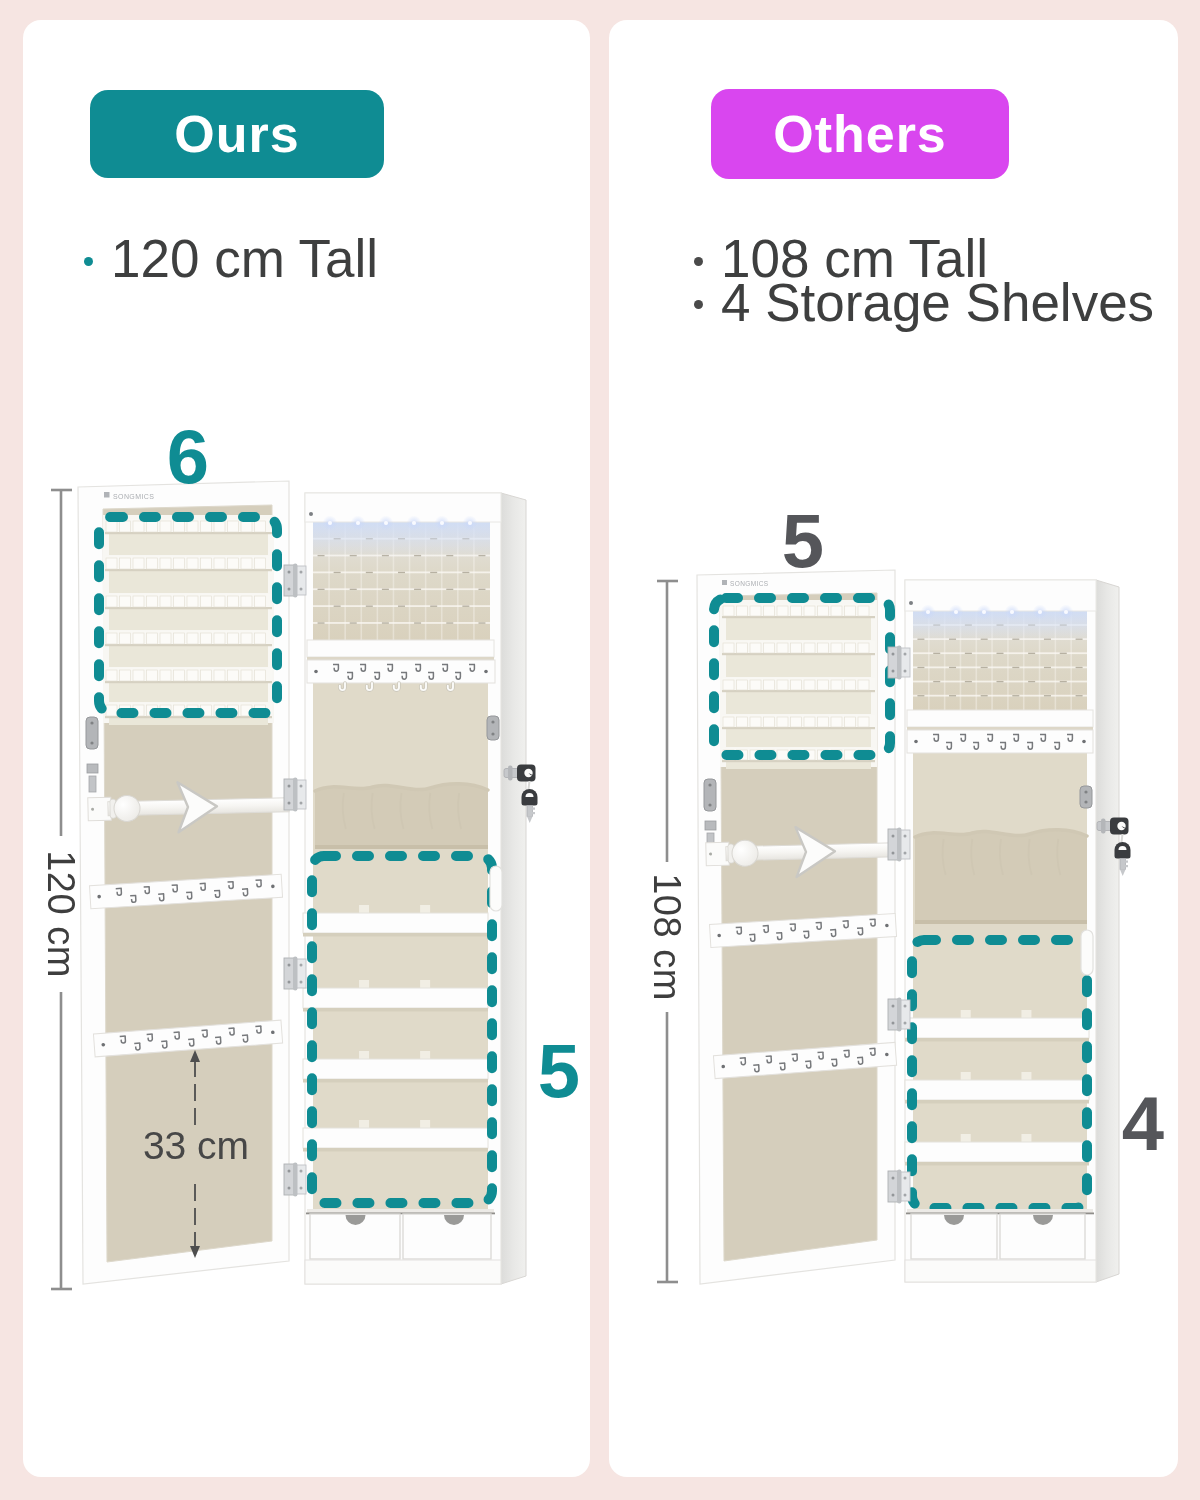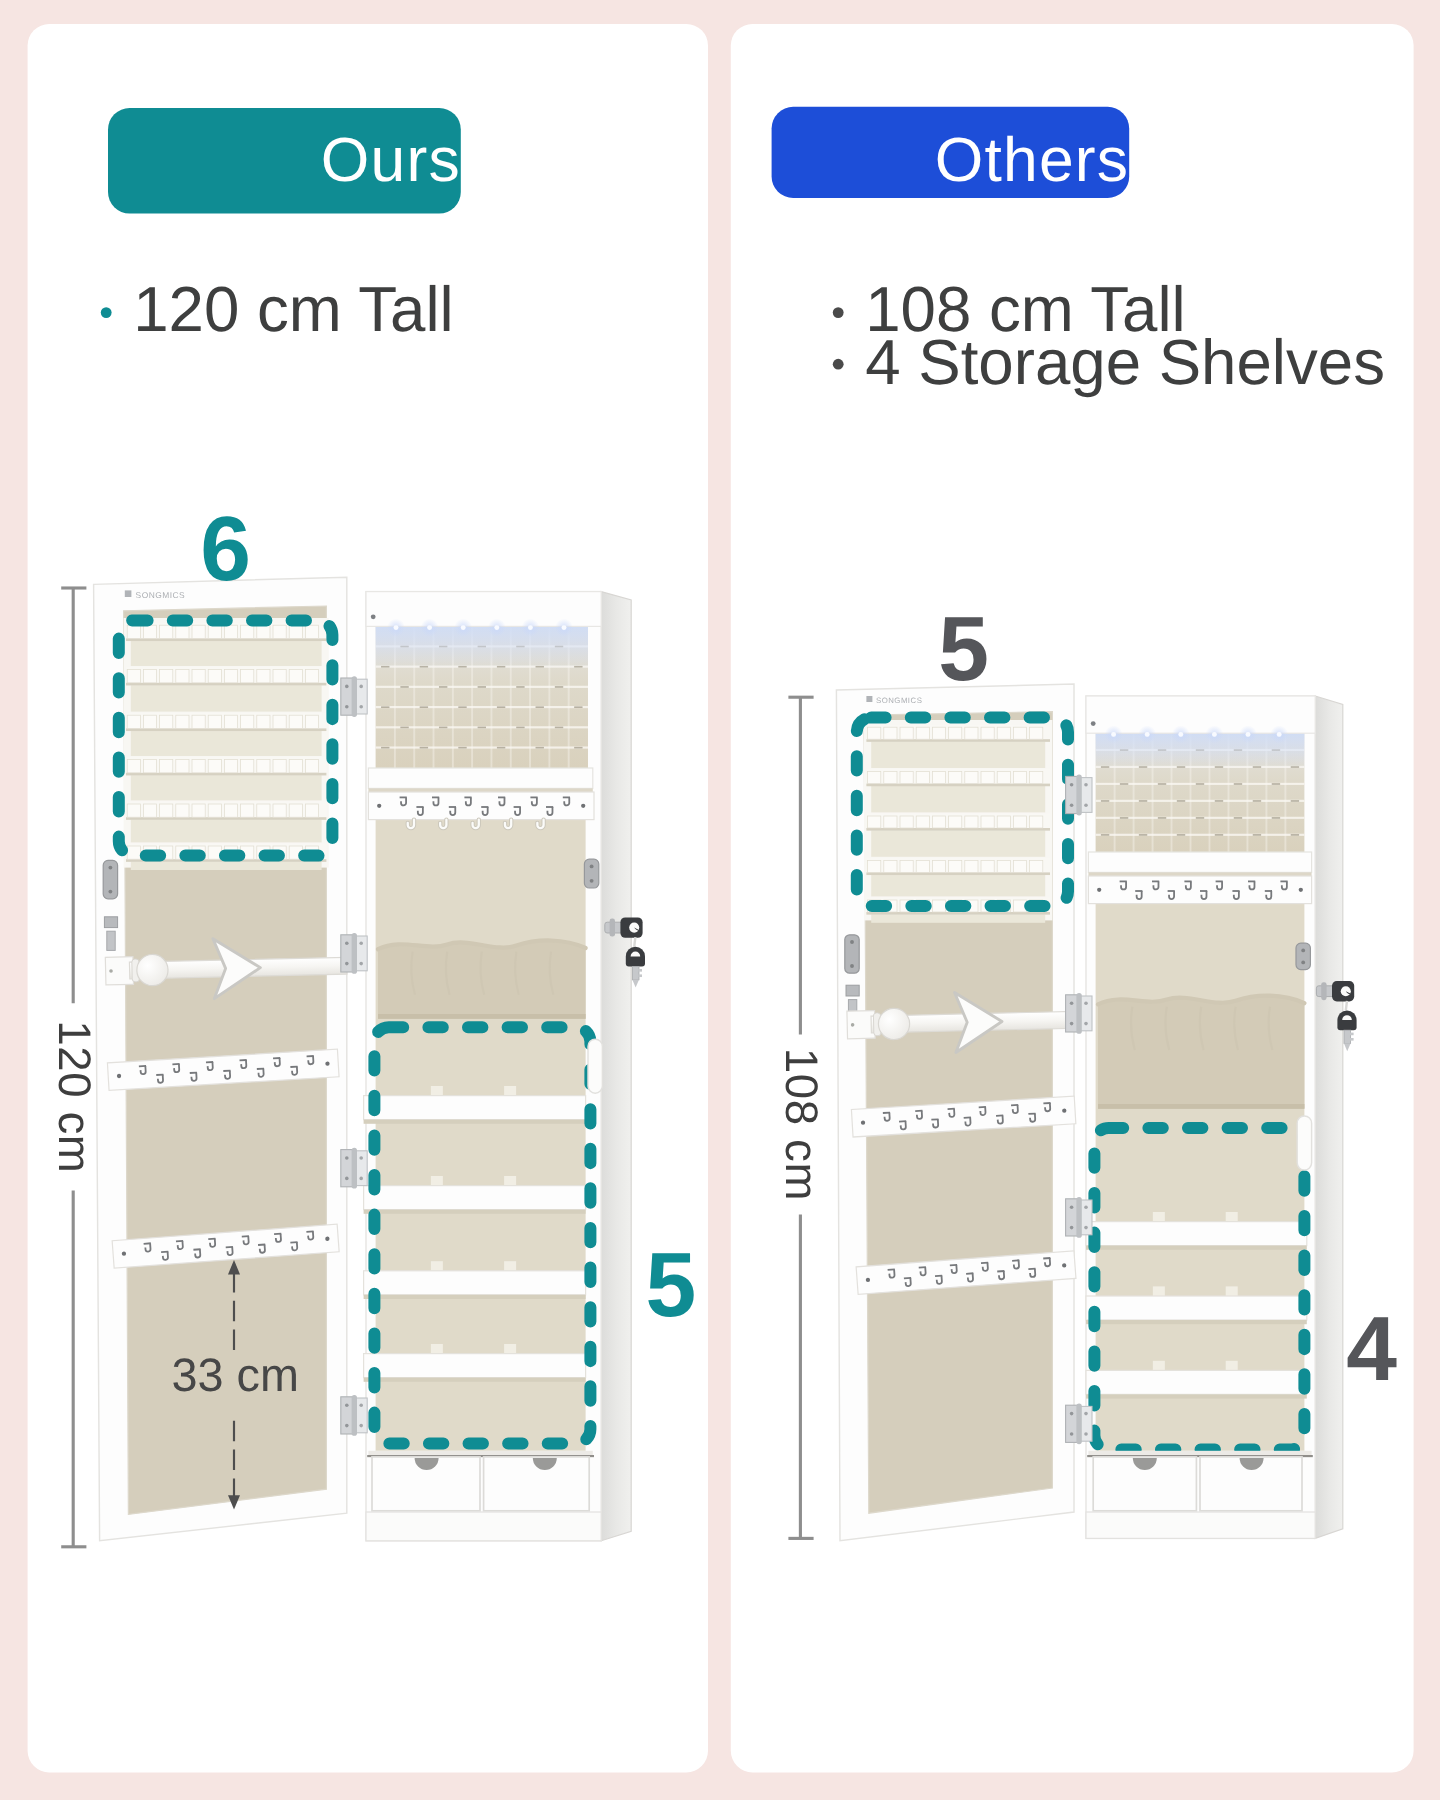--- a/index.html
+++ b/index.html
@@ -1,21 +1,21 @@
 <!DOCTYPE html>
 <html><head><meta charset="utf-8">
 <style>
 html,body{margin:0;padding:0}
 body{width:1200px;height:1500px;background:#f6e5e2;font-family:"Liberation Sans",sans-serif;position:relative;overflow:hidden}
 .card{position:absolute;top:20px;height:1457px;background:#fff;border-radius:18px}
 #cardL{left:23px;width:567px}
 #cardR{left:609px;width:569px}
-.badge{position:absolute;border-radius:18px;color:#fff;font-weight:normal;font-size:52px;text-align:right;letter-spacing:1px}
+.badge{position:absolute;border-radius:18px;color:#fff;font-weight:bold;font-size:52px;text-align:center;letter-spacing:1px}
 #badgeL{left:90px;top:90px;width:294px;height:88px;line-height:88px;background:#0f8c93}
-#badgeR{left:643px;top:89px;width:298px;height:76px;line-height:90px;background:#1d4ed8}
+#badgeR{left:711px;top:89px;width:298px;height:90px;line-height:90px;background:#d946ef}
 .list{position:absolute;top:237px;font-size:53px;color:#3e3f3f;letter-spacing:0px}
 .list div{height:43.5px;line-height:43.5px;white-space:nowrap}
 #listL{left:84px}
 #listR{left:694px}
 .dot{display:inline-block;width:9px;height:9px;border-radius:50%;vertical-align:middle;margin-right:18px;margin-top:-4px}
 .dt{background:#0f8c93}
 .dg{background:#4a4a4a}
 </style></head>
 <body>
 <div class="card" id="cardL"></div>

